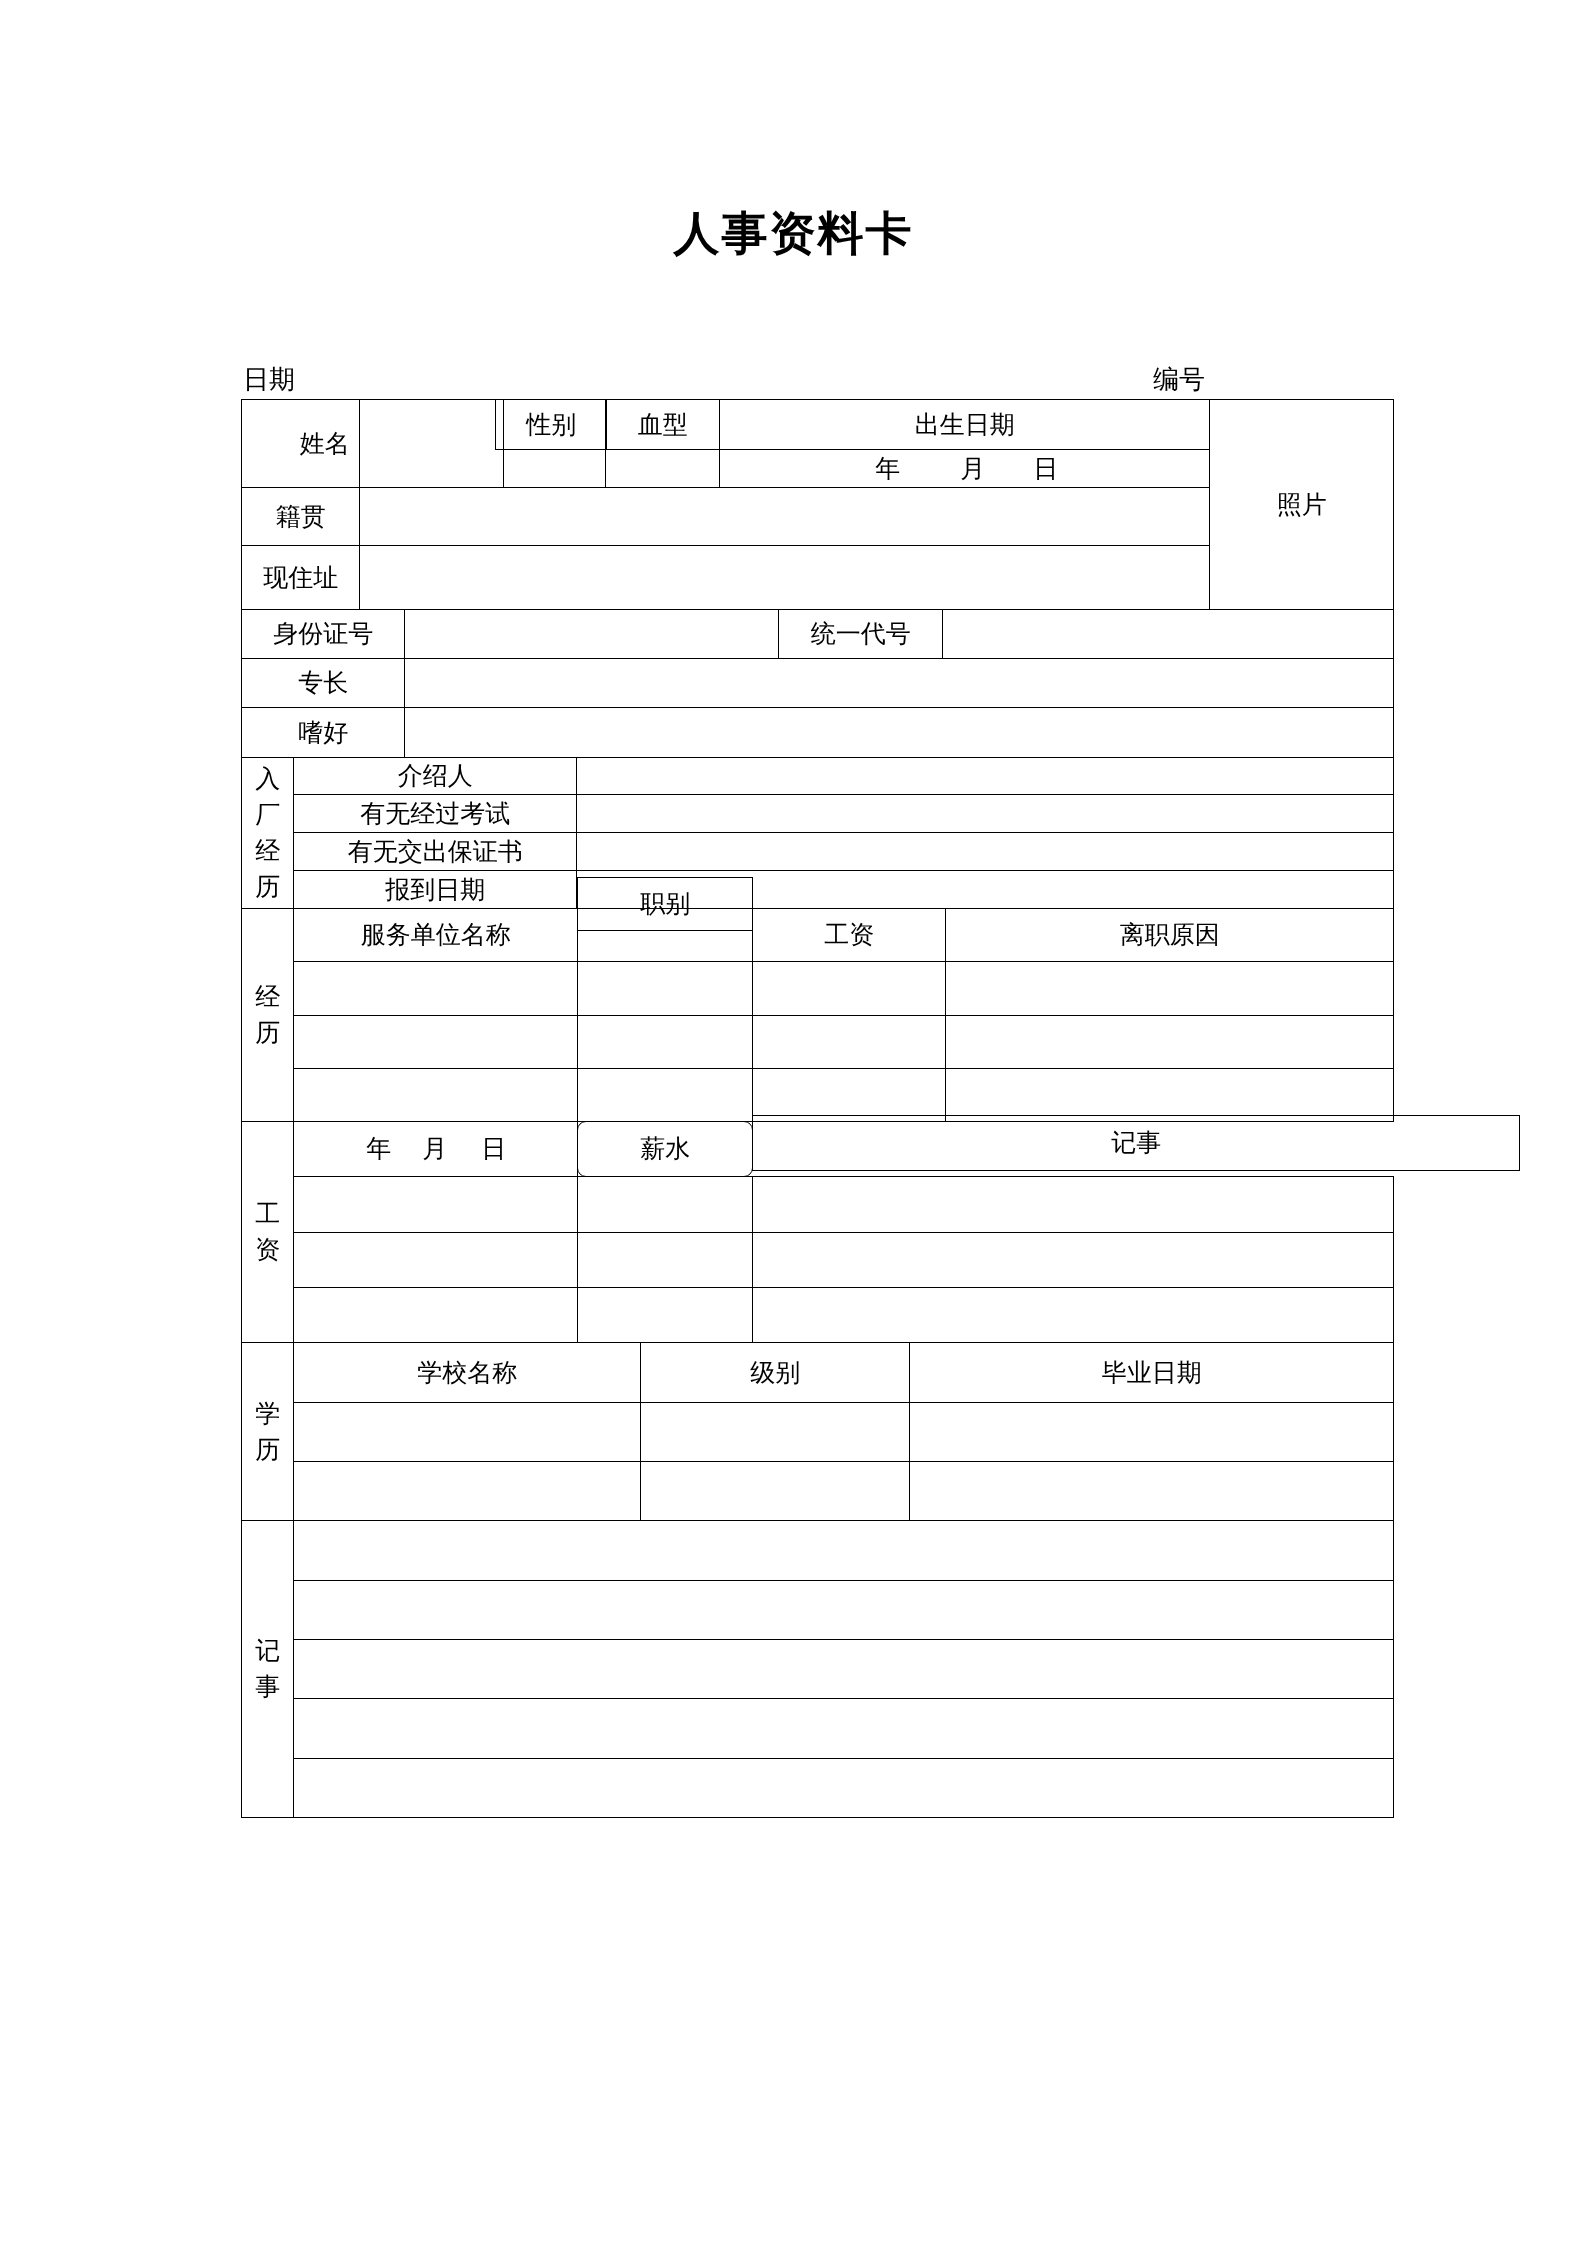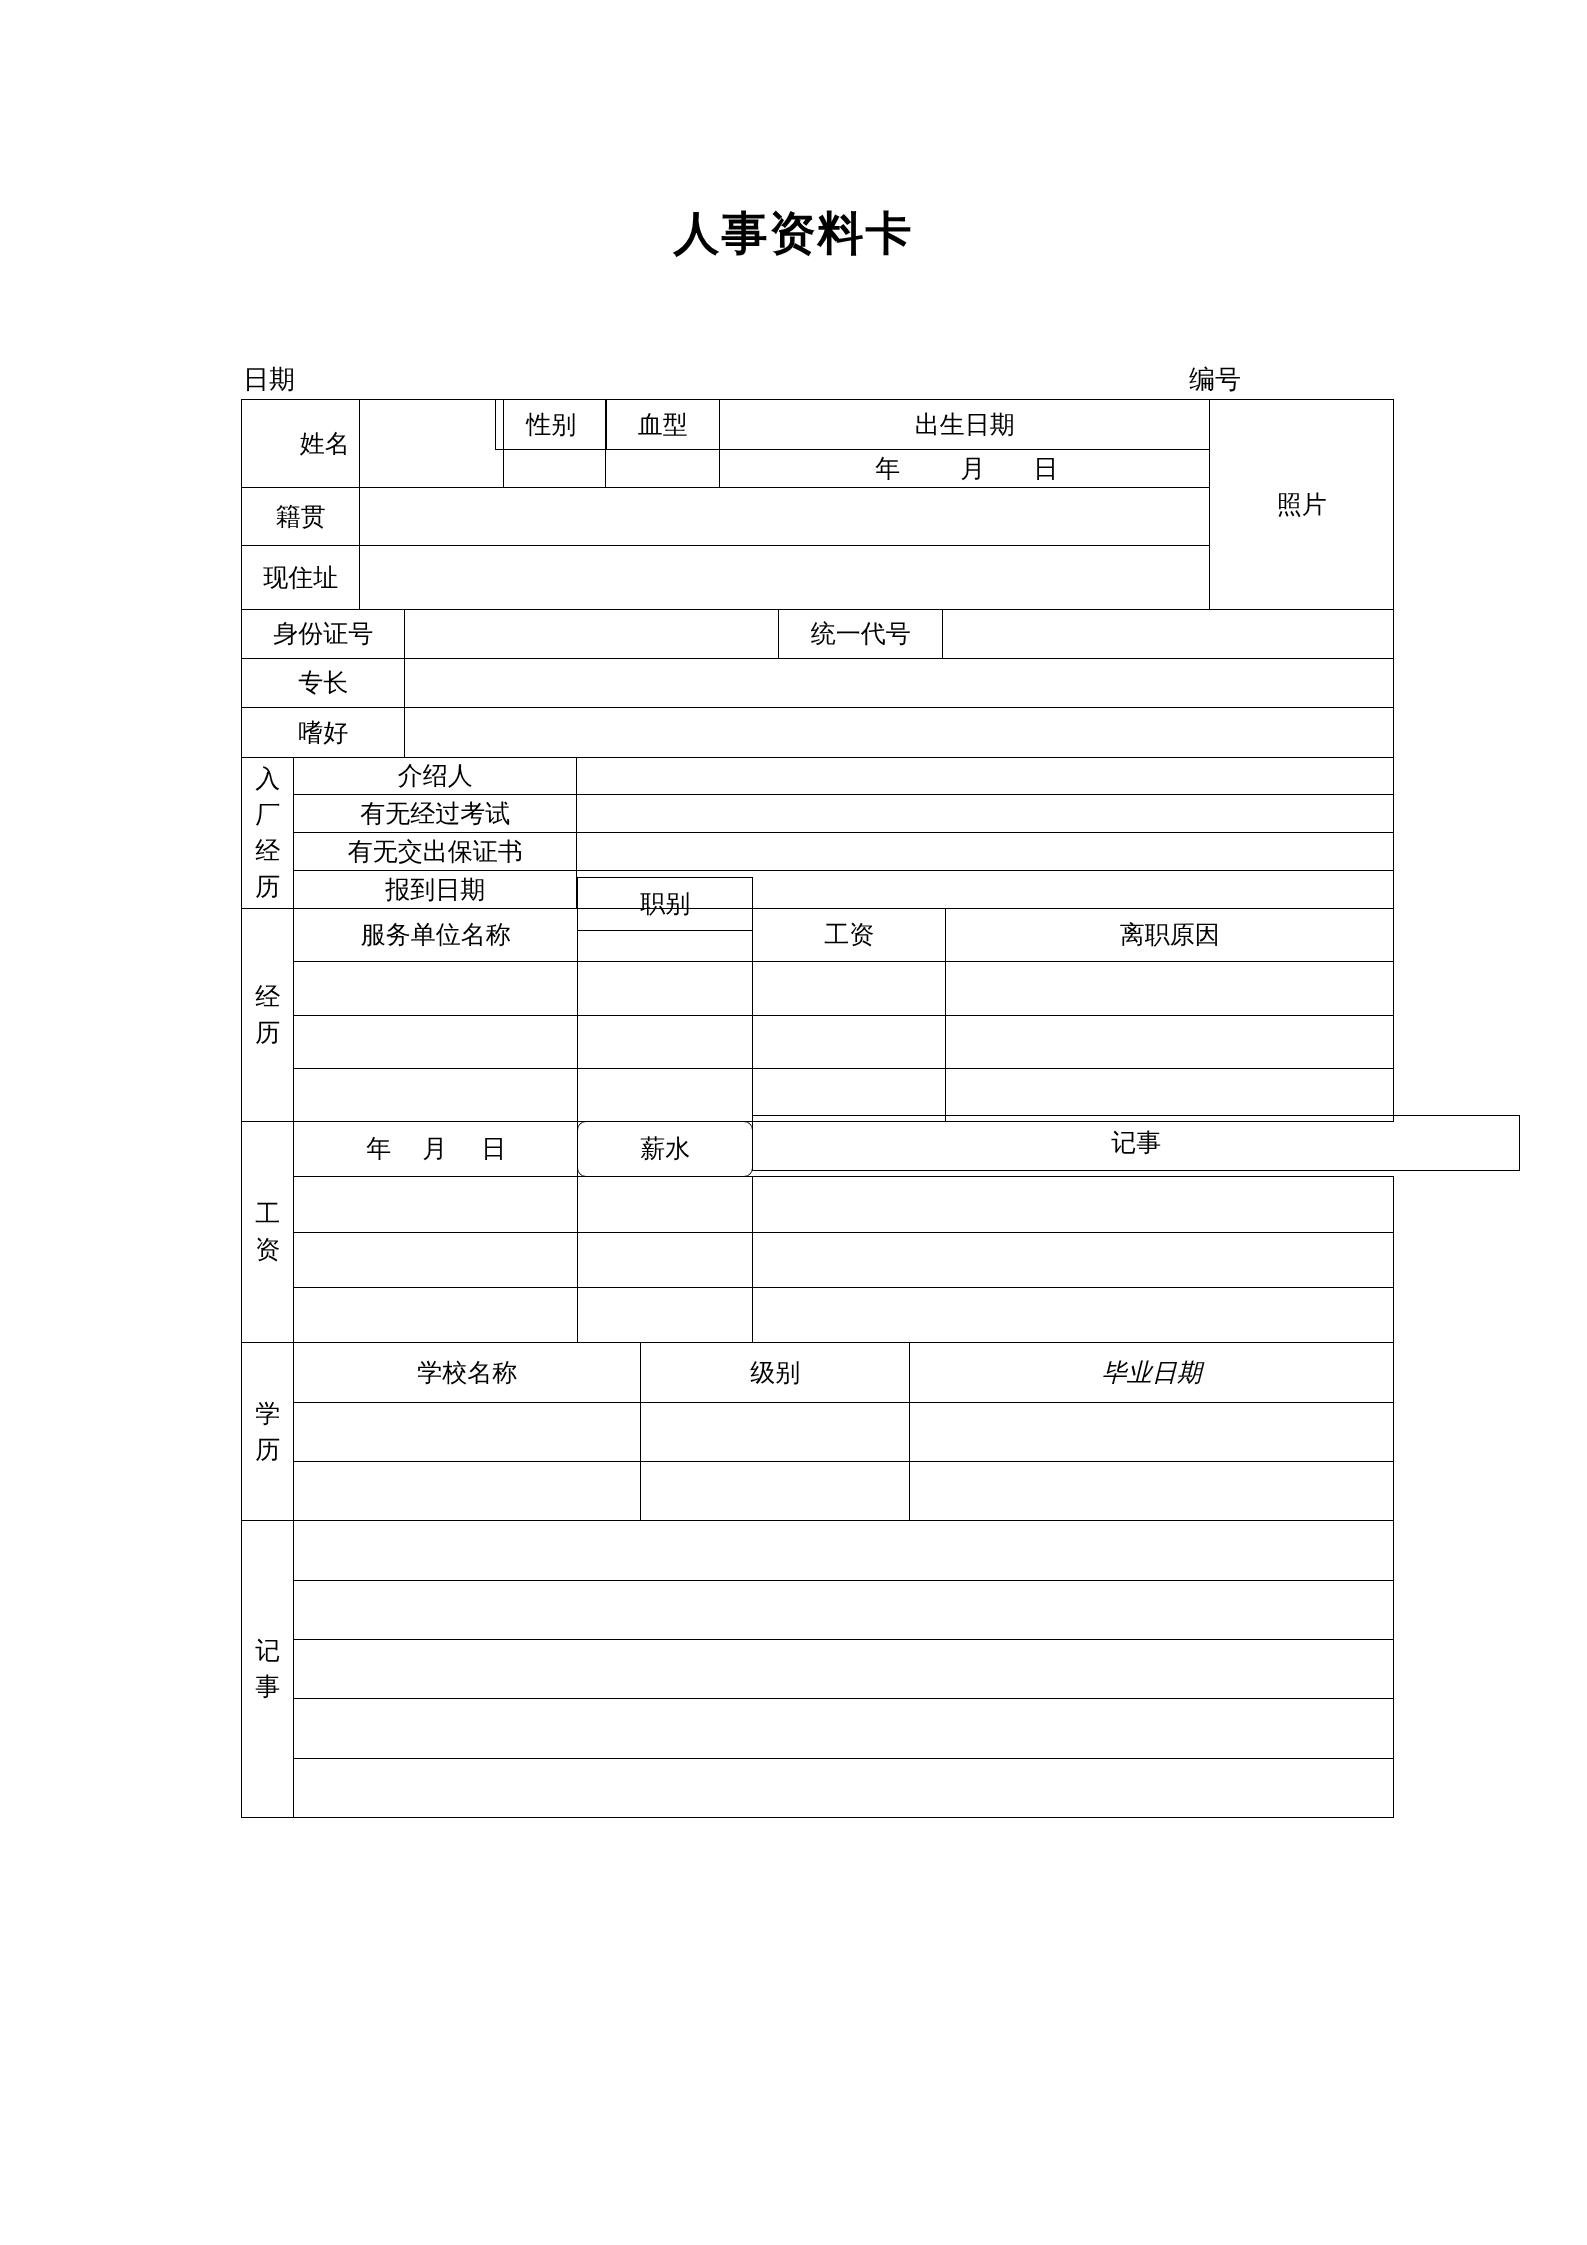--- a/index.html
+++ b/index.html
@@ -13,21 +13,21 @@
           font-size:25px; line-height:30px; text-align:center; margin:-0.75px 0 0 -0.75px; }
   .cell.input { cursor:text; }
   .vert { flex-direction:column; line-height:36px; }
   .vert span { display:block; }
 </style>
 </head>
 <body>
 
 <div class="title">人事资料卡</div>
 <div class="meta" style="left:243px;">日期</div>
-<div class="meta" style="left:1189px;">编号</div>
+<div class="meta" style="left:1153px;">编号</div>
 
 <div>
 
   <div class="cell" style="left:242px;top:400px;width:119px;height:89px;padding-left:48px;">姓名</div>
   <div class="cell input" style="left:360px;top:400px;width:145px;height:89px;"></div>
   <div class="cell" style="left:496px;top:400px;width:112px;height:51px;">性别</div>
   <div class="cell" style="left:606px;top:400px;width:115px;height:51px;">血型</div>
   <div class="cell" style="left:720px;top:400px;width:491px;height:51px;">出生日期</div>
   <div class="cell input" style="left:504px;top:450px;width:103px;height:39px;"></div>
   <div class="cell input" style="left:606px;top:450px;width:115px;height:39px;"></div>
@@ -117,21 +117,21 @@
   <div class="cell input" style="left:294px;top:1288px;width:285px;height:56px;"></div>
   <div class="cell input" style="left:578px;top:1288px;width:176px;height:56px;"></div>
   <div class="cell input" style="left:753px;top:1288px;width:642px;height:56px;"></div>
 
   <div class="cell vert" style="left:242px;top:1343px;width:53px;height:179px;">
     <span>学</span>
     <span>历</span>
   </div>
   <div class="cell" style="left:294px;top:1343px;width:348px;height:61px;">学校名称</div>
   <div class="cell" style="left:641px;top:1343px;width:270px;height:61px;">级别</div>
-  <div class="cell" style="left:910px;top:1343px;width:485px;height:61px;font-style:italic;">毕业日期</div>
+  <div class="cell" style="left:910px;top:1343px;width:485px;height:61px;">毕业日期</div>
 
   <div class="cell input" style="left:294px;top:1403px;width:348px;height:60px;"></div>
   <div class="cell input" style="left:641px;top:1403px;width:270px;height:60px;"></div>
   <div class="cell input" style="left:910px;top:1403px;width:485px;height:60px;"></div>
 
   <div class="cell input" style="left:294px;top:1462px;width:348px;height:60px;"></div>
   <div class="cell input" style="left:641px;top:1462px;width:270px;height:60px;"></div>
   <div class="cell input" style="left:910px;top:1462px;width:485px;height:60px;"></div>
 
   <div class="cell vert" style="left:242px;top:1521px;width:53px;height:298px;">

